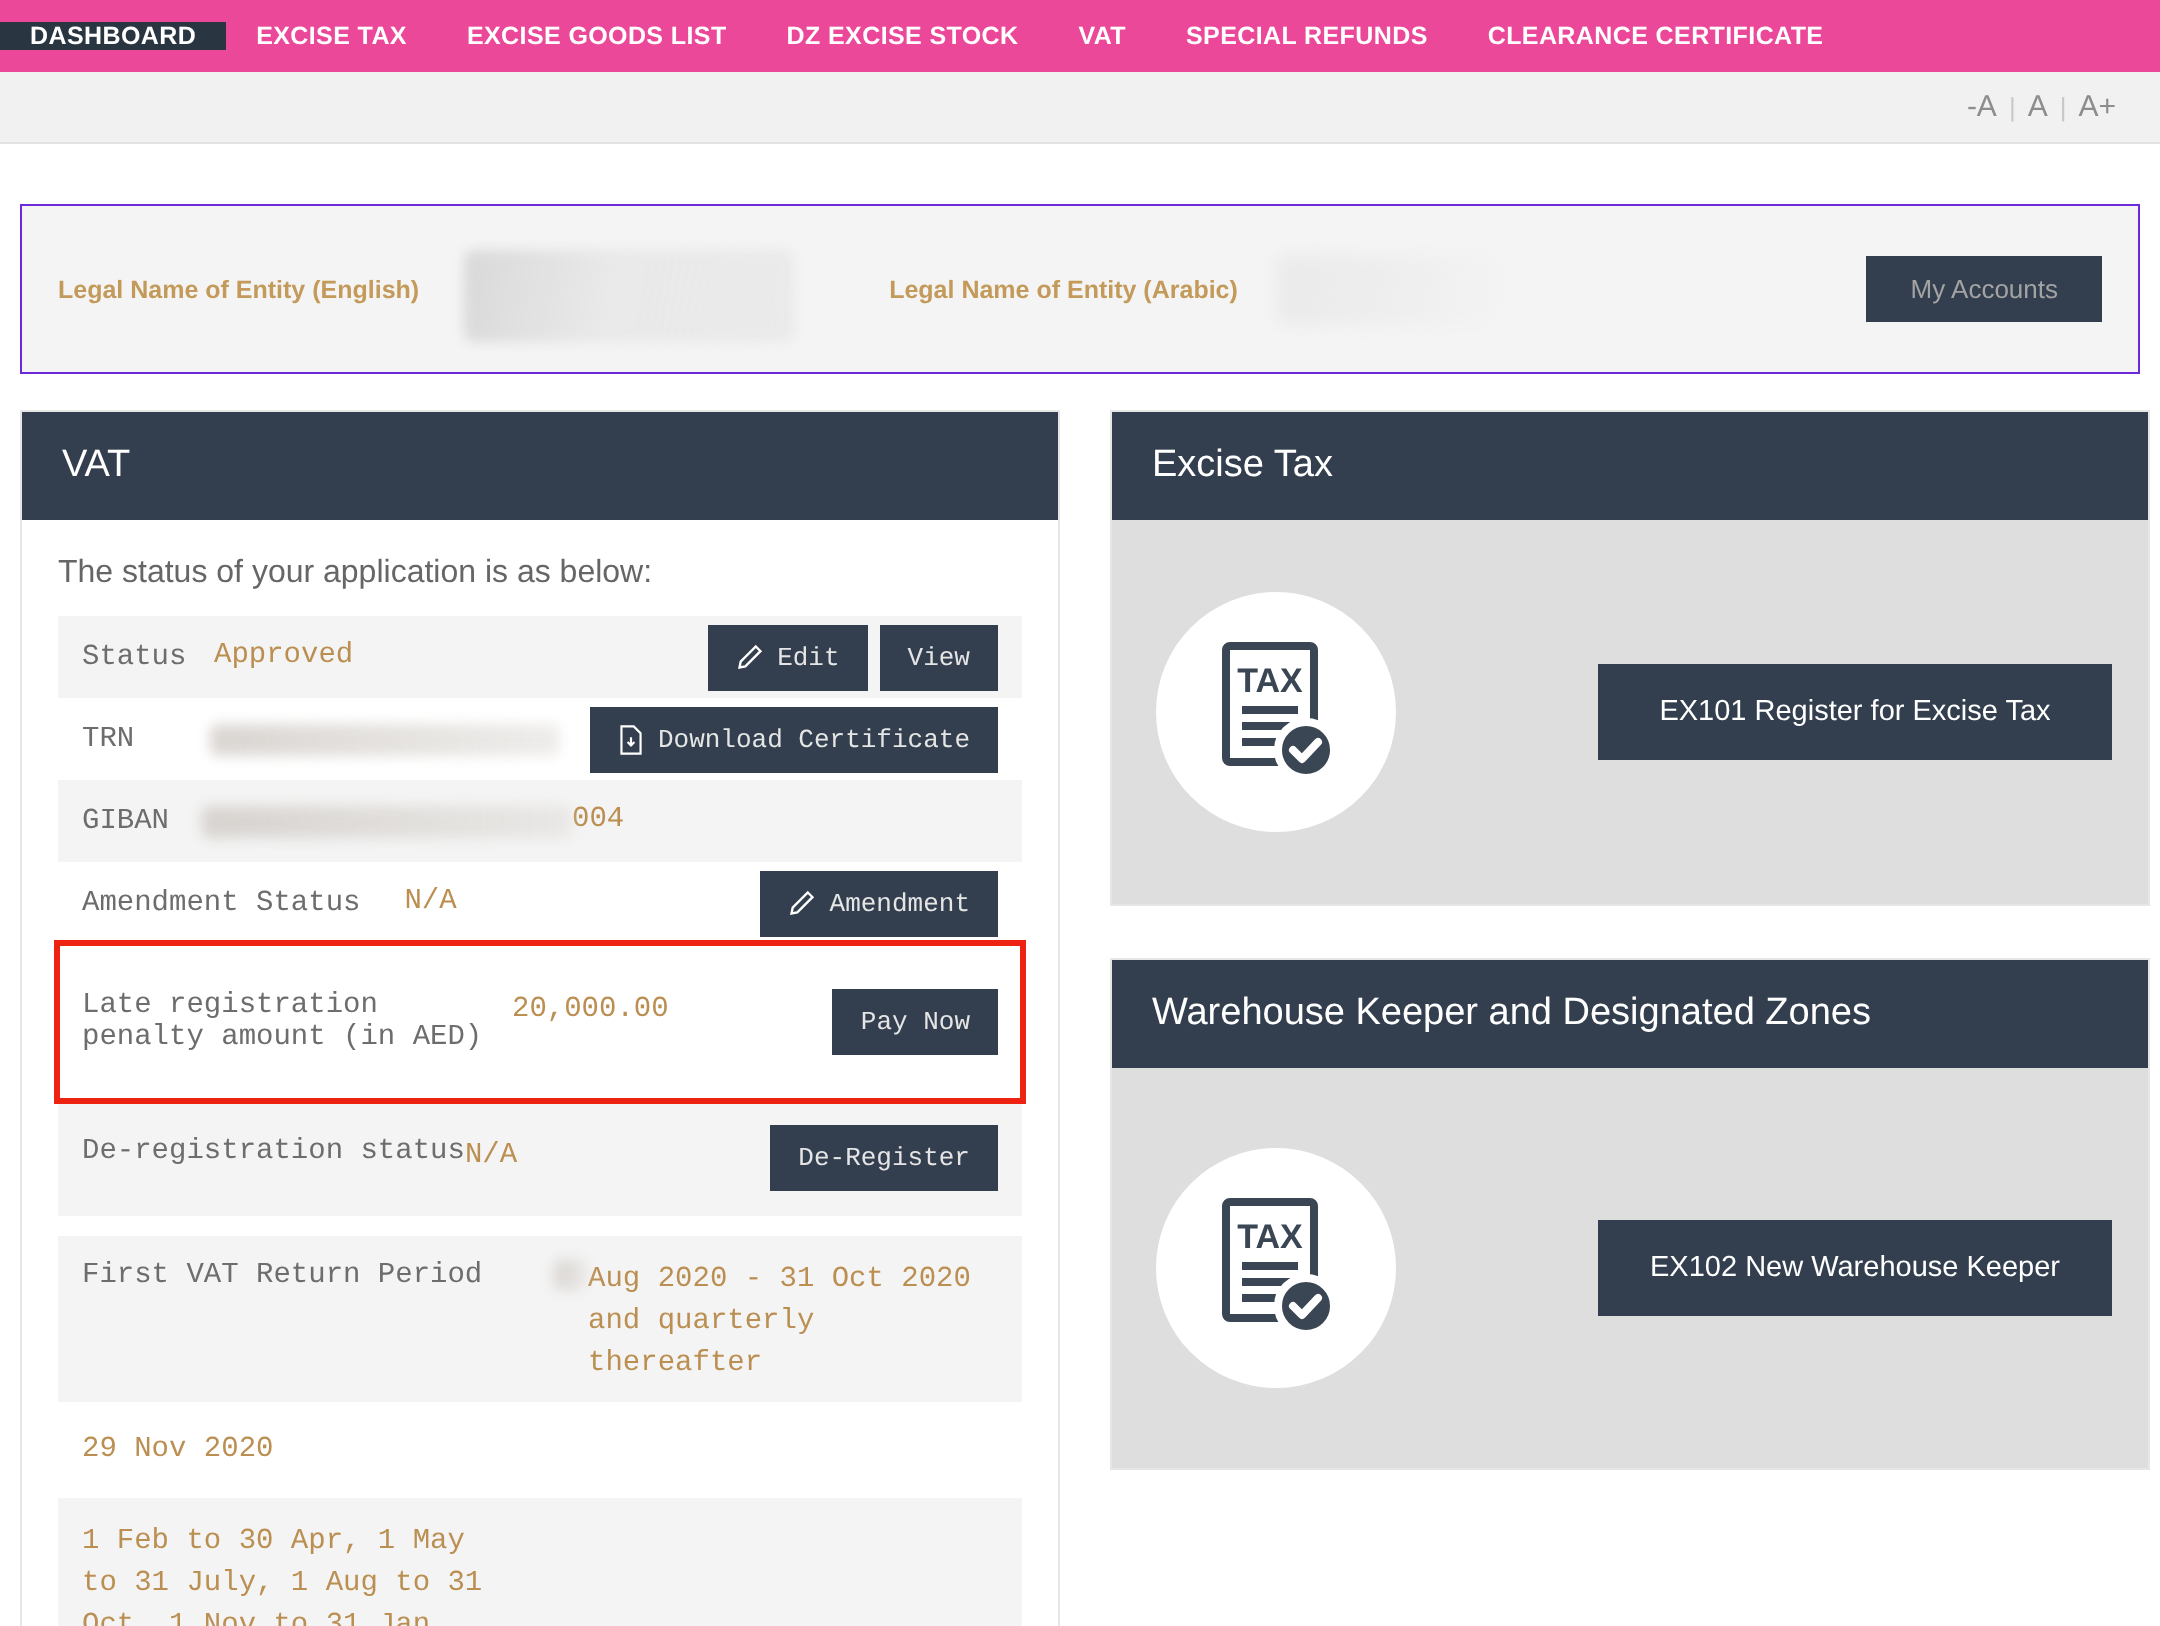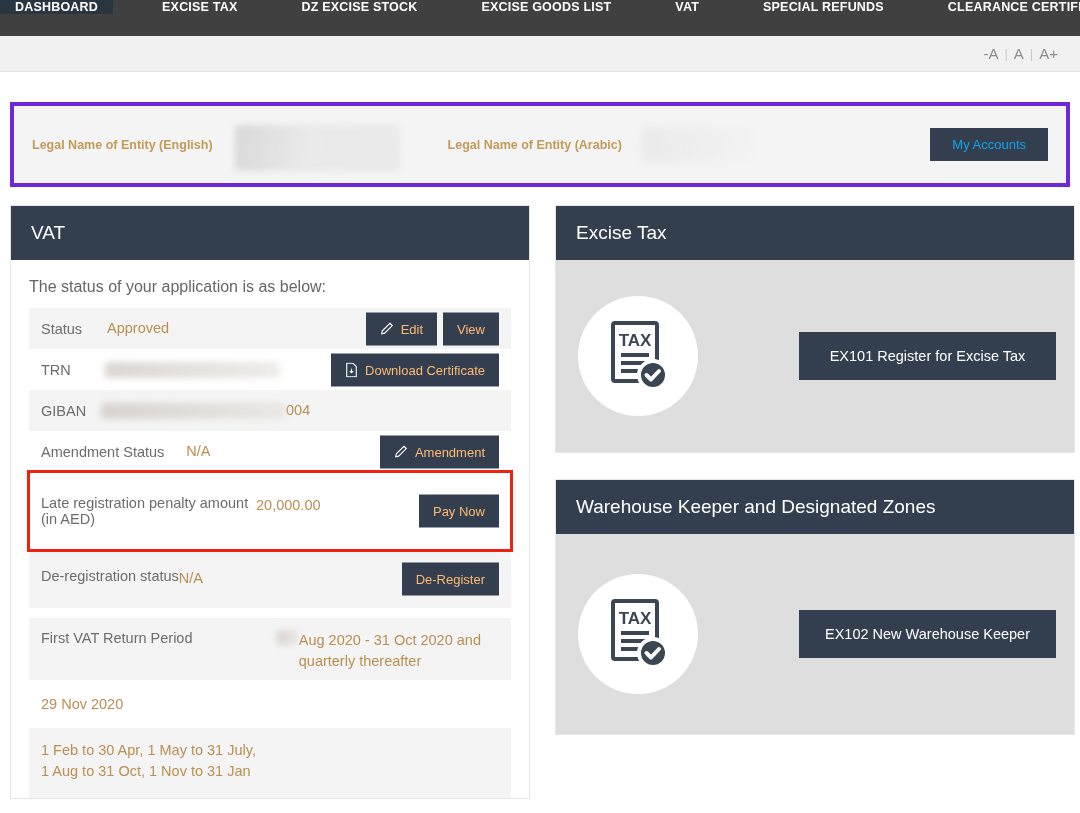--- a/index.html
+++ b/index.html
@@ -9,24 +9,23 @@
     height: 813px;
     overflow: hidden;
     background: #ffffff;
     font-family: "Liberation Sans", sans-serif;
     color: #555555;
   }
 
   
   .topnav {
     height: 36px;
-    background: #404040;
-    display: flex;
-    align-items: flex-start;
-    gap: 34px;
+    background: #ec4899;
+    display: flex;
+    align-items: center;
   }
   .nav-item {
     display: flex;
     align-items: center;
     padding: 0 15px;
     font-size: 12.5px;
     font-weight: bold;
     letter-spacing: 0.2px;
     color: #ffffff;
     white-space: nowrap;
@@ -51,21 +50,21 @@
     cursor: pointer;
     padding: 0 2px;
   }
   .fontbar .sep { color: #c8c8c8; font-size: 13px; }
 
   
   .banner-wrap { padding: 30px 10px 0 10px; }
   .banner {
     height: 85px;
     background: #f4f4f4;
-    border: 4px solid #6d28d9;
+    border: 1px solid #6d28d9;
     display: flex;
     align-items: center;
     padding: 0 18px;
     position: relative;
   }
   .banner-label {
     font-size: 12.5px;
     font-weight: bold;
     color: #c39a5a;
     white-space: nowrap;
@@ -85,21 +84,21 @@
     height: 34px;
     margin-left: 20px;
     background: linear-gradient(100deg, rgba(225,225,225,.55), rgba(240,240,240,.2));
     filter: blur(4px);
     border-radius: 5px;
   }
   .btn-accounts {
     position: absolute;
     right: 18px;
     background: #333f4e;
-    color: #0ea5e9;
+    color: #a3a3a3;
     font-size: 13px;
     padding: 9px 22px;
     border: none;
     cursor: pointer;
     font-family: inherit;
   }
 
   
   .main {
     display: flex;
@@ -122,20 +121,21 @@
   .vat-body { padding: 18px 18px 0 18px; background: #fff; }
   .vat-intro { font-size: 16px; color: #666; padding-bottom: 12px; }
 
   .rows { position: relative; }
   .row {
     display: flex;
     align-items: center;
     min-height: 41px;
     padding: 8px 12px;
     position: relative;
+    font-family: Liberation Mono, monospace;
   }
   .row.shade  { background: #f4f4f4; }
   .row.plain  { background: #ffffff; }
   .row-label {
     font-size: 14.5px;
     color: #6d6d6d;
     flex: 0 0 auto;
   }
   .row-label.w-narrow { width: 58px; }
   .row-label.w-mid    { width: 190px; }
@@ -153,21 +153,21 @@
   .row-actions {
     position: absolute;
     right: 12px;
     top: 50%;
     transform: translateY(-50%);
     display: flex;
     gap: 6px;
   }
   .btn {
     background: #333f4e;
-    color: #fdba74;
+    color: #e5e5e5;
     border: none;
     font-size: 13px;
     padding: 9px 14px;
     cursor: pointer;
     display: inline-flex;
     align-items: center;
     gap: 7px;
     font-family: inherit;
     white-space: nowrap;
   }
@@ -228,24 +228,24 @@
 <body>
 
 <div class="topnav">
   <div class="nav-item active">
       <span>DASHBOARD</span>
     </div>
   <div class="nav-item">
       <span>EXCISE TAX</span>
     </div>
   <div class="nav-item">
+      <span>EXCISE GOODS LIST</span>
+    </div>
+  <div class="nav-item">
       <span>DZ EXCISE STOCK</span>
-    </div>
-  <div class="nav-item">
-      <span>EXCISE GOODS LIST</span>
     </div>
   <div class="nav-item">
       <span>VAT</span>
     </div>
   <div class="nav-item">
       <span>SPECIAL REFUNDS</span>
     </div>
   <div class="nav-item">
       <span>CLEARANCE CERTIFICATE</span>
     </div>

